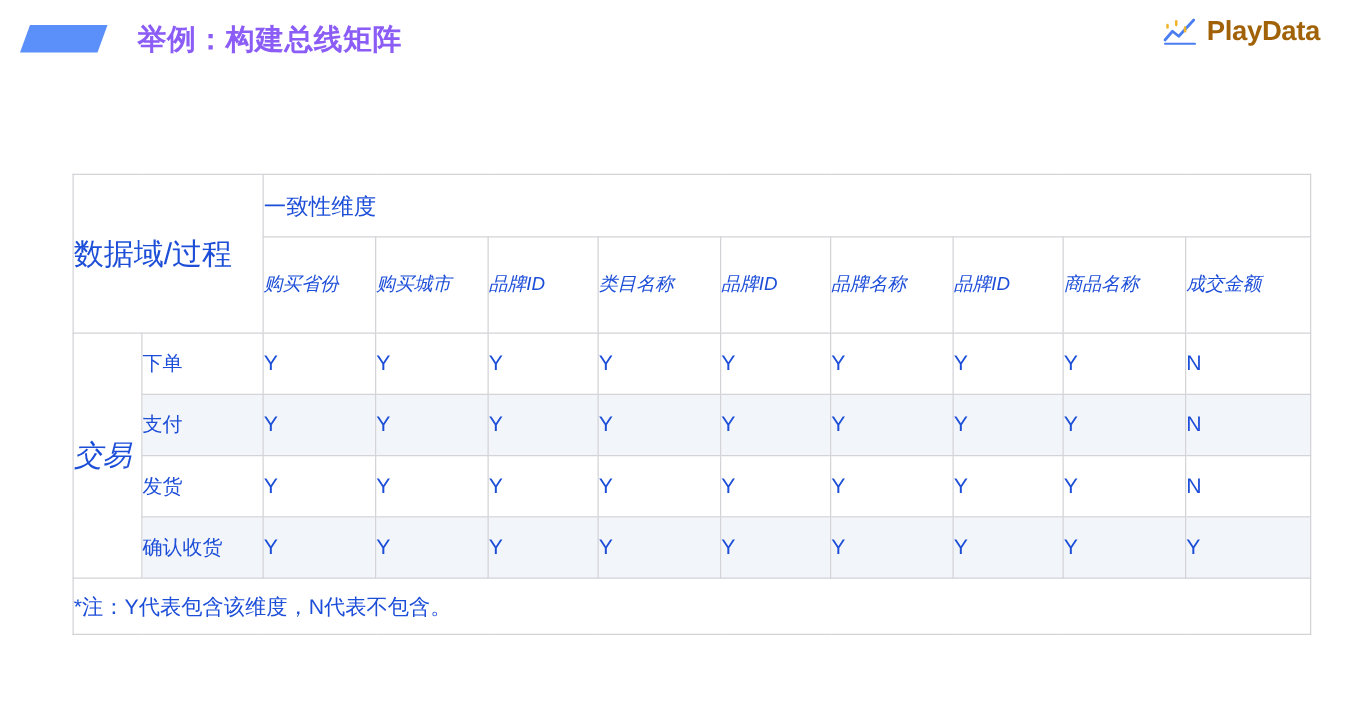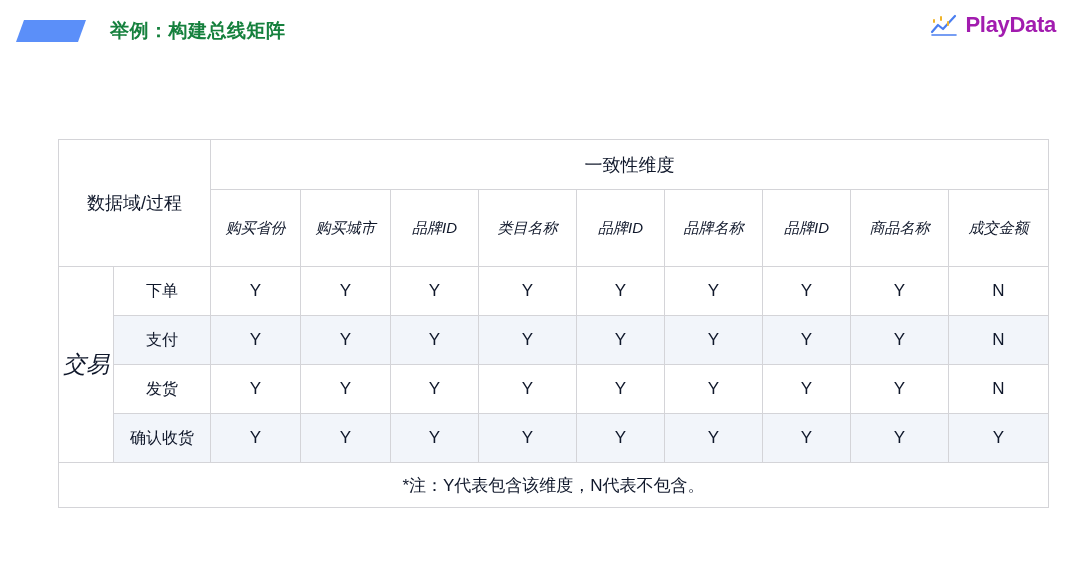--- a/index.html
+++ b/index.html
@@ -29,71 +29,71 @@
   .title-marker {
     width: 62px;
     height: 22px;
     margin-left: 20px;
     background: #5b8ff9;
     transform: skewX(-20deg);
     flex: none;
   }
   .page-title {
     margin-left: 28px;
-    font-size: 19px;
+    font-size: 23px;
     font-weight: bold;
     letter-spacing: 0.5px;
-    color: #15803d;
+    color: #8b5cf6;
     white-space: nowrap;
   }
   .brand {
     position: absolute;
     right: 24px;
     top: 12px;
     display: flex;
     align-items: center;
     gap: 7px;
   }
   .brand-mark {
     width: 28px;
     height: 24px;
     position: relative;
     flex: none;
   }
   .brand-text {
     font-size: 22px;
     font-weight: bold;
-    color: #a21caf;
+    color: #a16207;
     letter-spacing: -0.3px;
   }
 
   
   .matrix-wrap {
     position: absolute;
     left: 58px;
     top: 139px;
     width: 962px;
   }
   table.matrix {
     border-collapse: collapse;
     width: 962px;
     table-layout: fixed;
   }
   table.matrix td, table.matrix th {
     border: 1px solid #d4d4d8;
-    text-align: center;
+    text-align: left;
     vertical-align: middle;
     font-weight: normal;
-    color: #0f172a;
+    color: #1d4ed8;
     background: #ffffff;
     padding: 0;
   }
   .hdr-domain {
     width: 152px;
-    font-size: 18px;
+    font-size: 24px;
     font-weight: bold;
     background: #ffffff;
   }
   .hdr-conform {
     font-size: 18px;
     font-weight: bold;
     height: 50px;
   }
   .hdr-dim {
     font-size: 15px;

